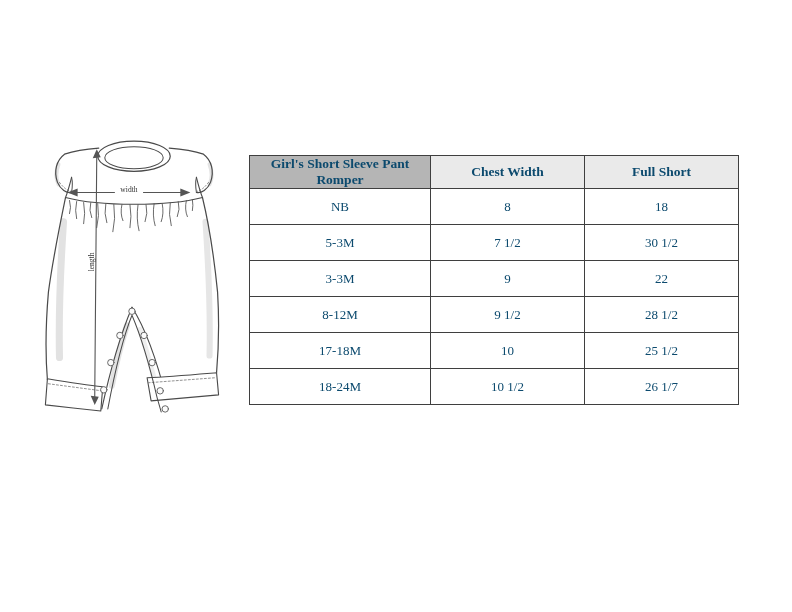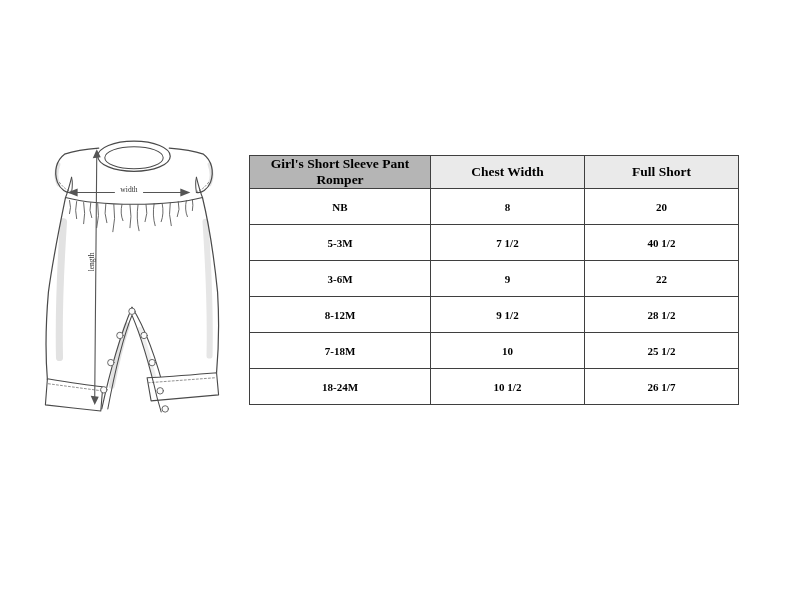--- a/index.html
+++ b/index.html
@@ -7,28 +7,28 @@
     position:relative;width:792px;height:612px;background:#ffffff;
     overflow:hidden;font-family:"Liberation Serif","DejaVu Serif",serif;
   }
   
   .illustration{position:absolute;left:33px;top:126px;width:202px;height:292px;}
   .illustration svg{display:block;width:100%;height:100%;}
   
   table.size-chart{
     position:absolute;left:249px;top:155px;width:489px;
     border-collapse:collapse;table-layout:fixed;
-    color:#000000;text-align:center;
+    color:#0c4a6e;text-align:center;
   }
   table.size-chart th,table.size-chart td{
     border:1px solid #3f3f3f;padding:0;vertical-align:middle;
   }
   table.size-chart thead th{height:31px;font-size:13.5px;font-weight:600;background:#eaeaea;}
   table.size-chart thead th.primary{background:#b5b5b5;}
-  table.size-chart tbody td{height:35px;font-size:11px;font-weight:700;background:#ffffff;}
+  table.size-chart tbody td{height:35px;font-size:13px;font-weight:400;background:#ffffff;}
   .col-size{width:181px;}.col-chest{width:154px;}.col-length{width:154px;}
 </style>
 </head>
 <body>
 
 <div class="canvas">
 
   <div class="illustration">
     <svg viewBox="0 0 200 290">
       <g fill="none" stroke-linecap="round" stroke-linejoin="round">
@@ -124,39 +124,39 @@
       <tr>
         <th class="primary">Girl's Short Sleeve Pant Romper</th>
         <th>Chest Width</th>
         <th>Full Short</th>
       </tr>
     </thead>
     <tbody>
       <tr>
         <td>NB</td>
         <td>8</td>
-        <td>20</td>
+        <td>18</td>
       </tr>
       <tr>
         <td>5-3M</td>
         <td>7 1/2</td>
-        <td>40 1/2</td>
+        <td>30 1/2</td>
       </tr>
       <tr>
-        <td>3-6M</td>
+        <td>3-3M</td>
         <td>9</td>
         <td>22</td>
       </tr>
       <tr>
         <td>8-12M</td>
         <td>9 1/2</td>
         <td>28 1/2</td>
       </tr>
       <tr>
-        <td>7-18M</td>
+        <td>17-18M</td>
         <td>10</td>
         <td>25 1/2</td>
       </tr>
       <tr>
         <td>18-24M</td>
         <td>10 1/2</td>
         <td>26 1/7</td>
       </tr>
     </tbody>
   </table>

